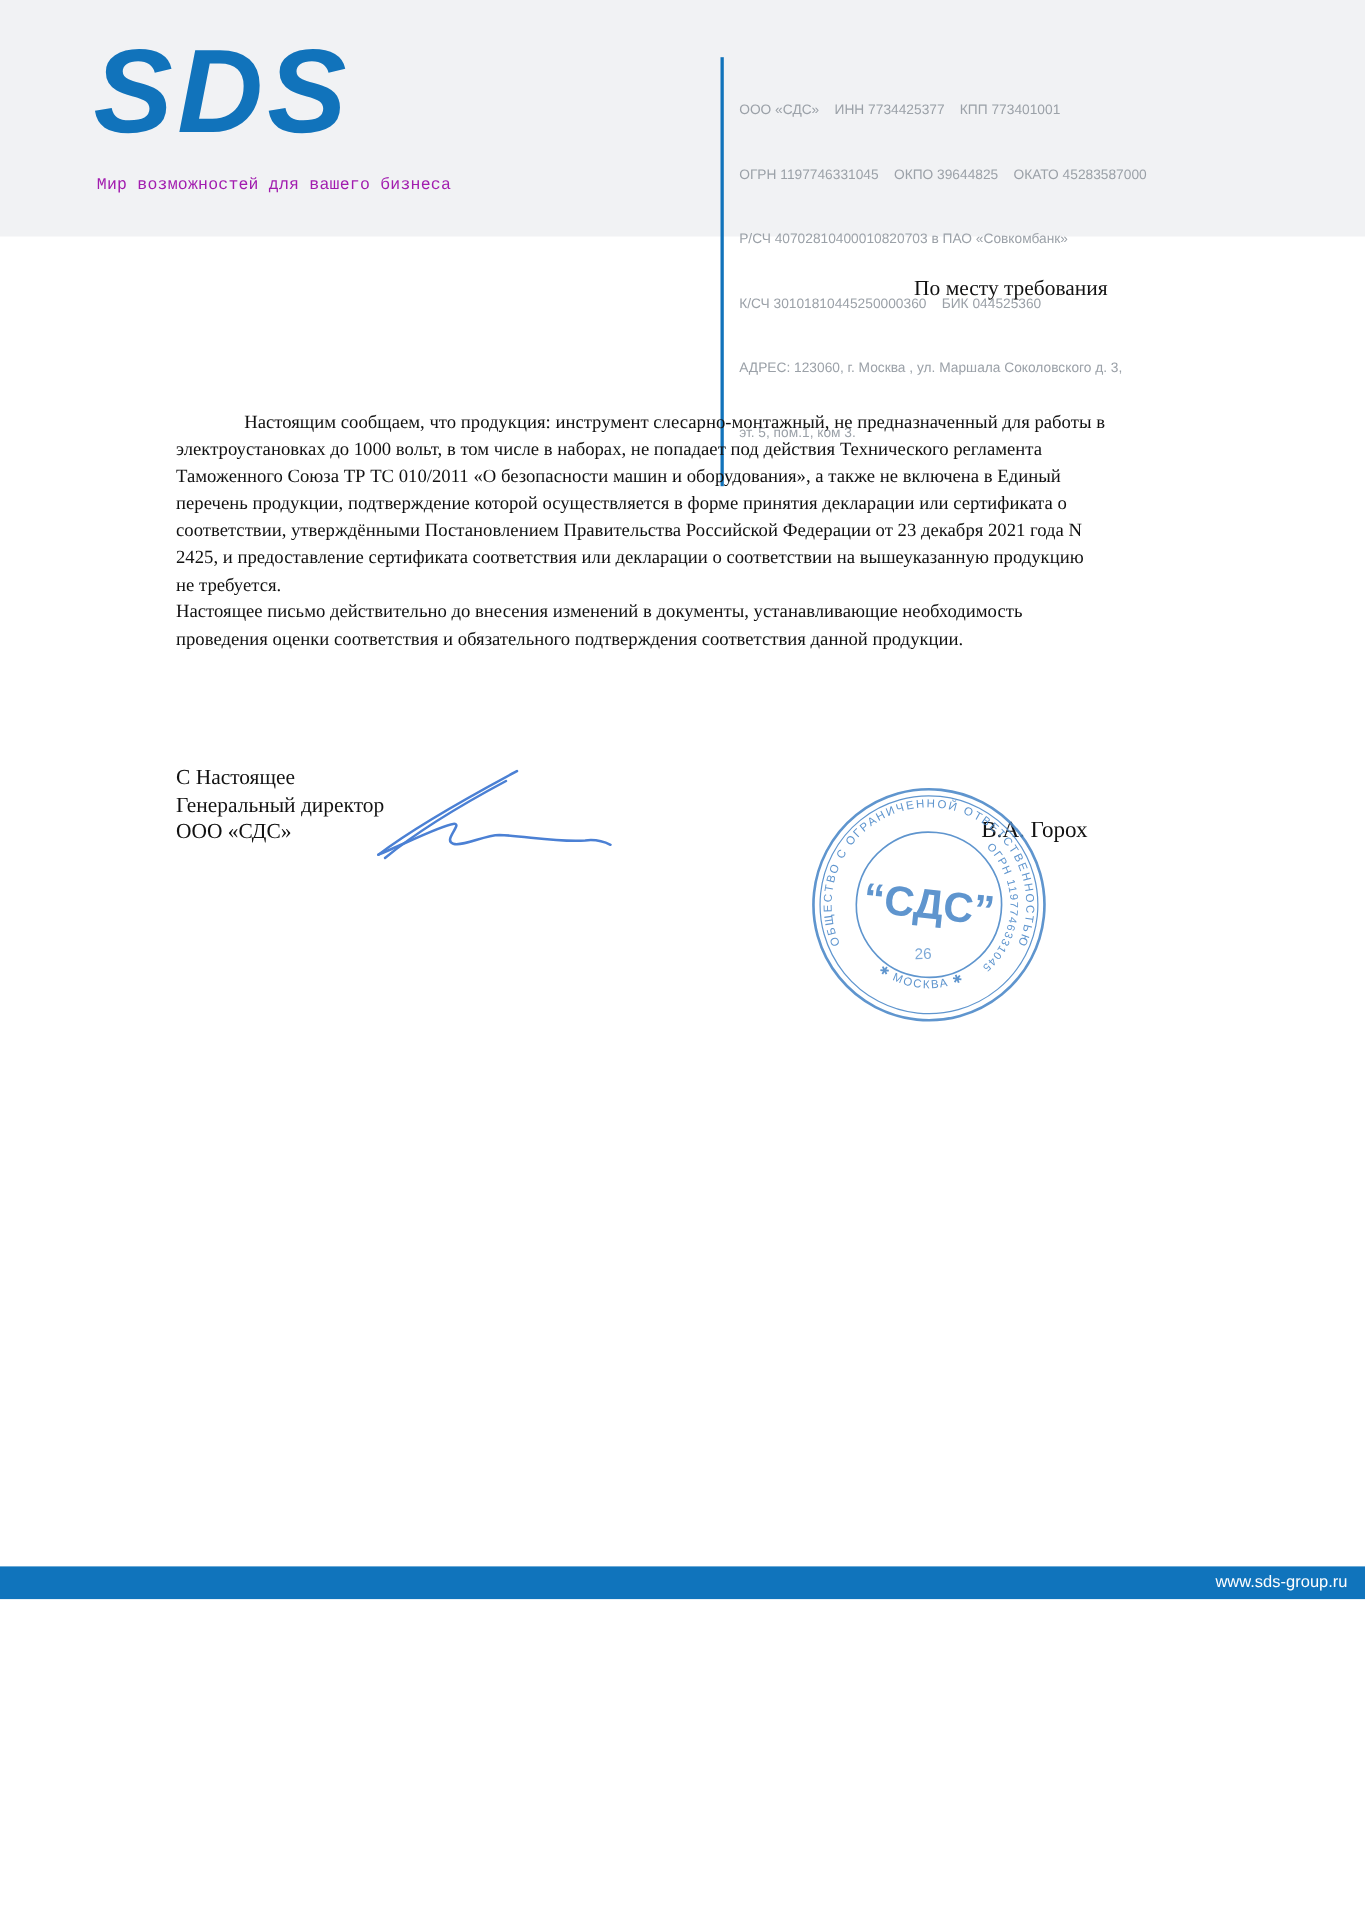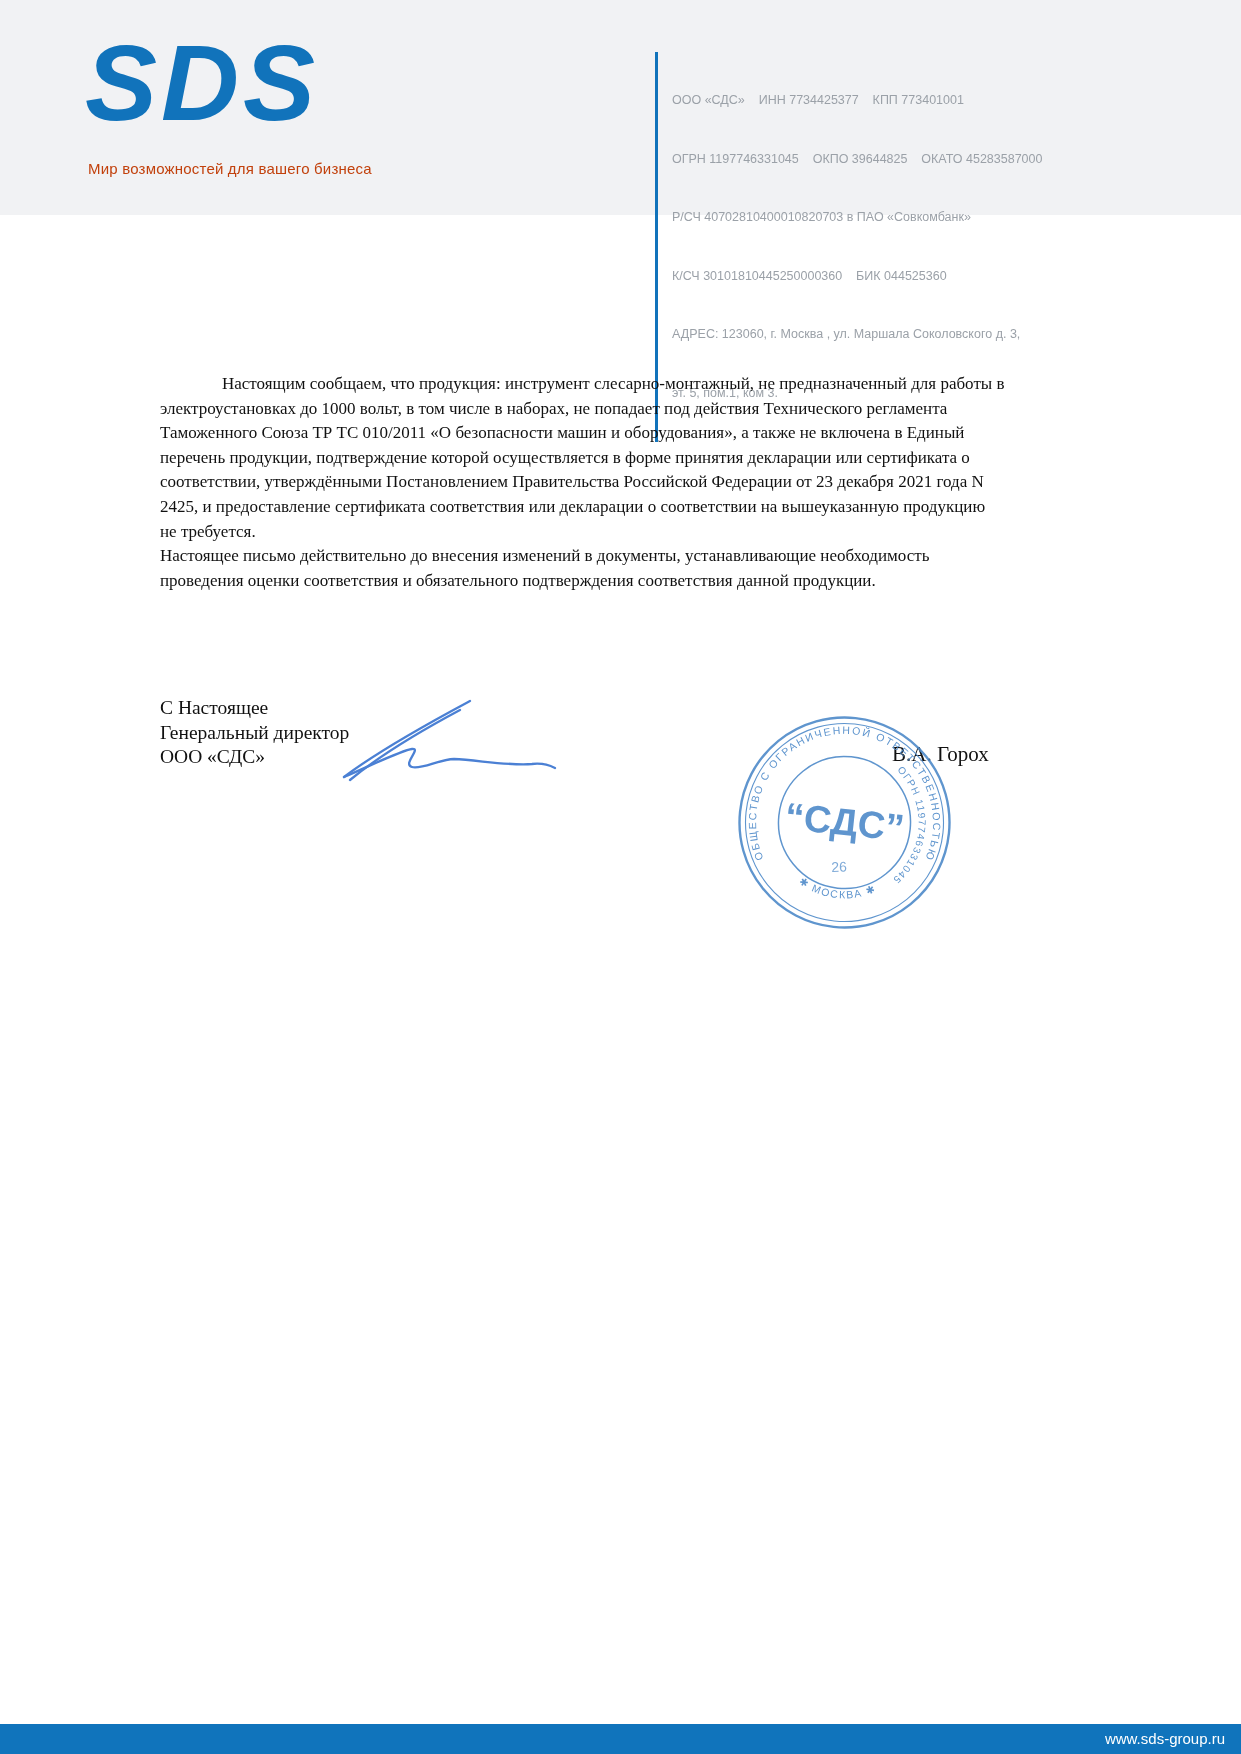--- a/index.html
+++ b/index.html
@@ -1,19 +1,19 @@
 <!DOCTYPE html>
 <html><head>
 <meta charset="utf-8">
 <style>
   * { margin:0; padding:0; box-sizing:border-box; }
   html,body { background:#ffffff; }
   .page {
     position:relative;
-    width:1241px; height:1754px;
+    width:1241px; height:1454px;
     margin:0 auto;
     background:#ffffff;
     font-family:"Liberation Serif", serif;
     color:#111;
     overflow:hidden;
   }
 
   
   .letterhead {
     position:absolute; left:0; top:0;
@@ -23,22 +23,22 @@
   .logo {
     position:absolute; left:85px; top:26px;
     font-family:"Liberation Sans", sans-serif;
     font-size:108px; font-weight:bold; font-style:italic;
     letter-spacing:4px;
     color:#1173bb;
     line-height:1.05;
   }
   .tagline {
     position:absolute; left:88px; top:160px;
-    font-family:Liberation Sans, sans-serif;
-    font-size:15px; color:#c2410c; letter-spacing:.2px;
+    font-family:Liberation Mono, monospace;
+    font-size:15px; color:#a21caf; letter-spacing:.2px;
   }
   .details {
     position:absolute; left:655px; top:52px;
     border-left:3px solid #1173bb;
     padding-left:14px;
     font-family:"Liberation Sans", sans-serif;
     font-size:12.5px; line-height:19.5px;
     color:#9ba1a8;
     white-space:pre;
   }
@@ -103,20 +103,21 @@
       <div class="dline">ООО «СДС»    ИНН 7734425377    КПП 773401001</div>
       <div class="dline">ОГРН 1197746331045    ОКПО 39644825    ОКАТО 45283587000</div>
       <div class="dline">Р/СЧ 40702810400010820703 в ПАО «Совкомбанк»</div>
       <div class="dline">К/СЧ 30101810445250000360    БИК 044525360</div>
       <div class="dline">АДРЕС: 123060, г. Москва , ул. Маршала Соколовского д. 3,</div>
       <div class="dline">эт. 5, пом.1, ком 3.</div>
     </div>
   </header>
 
   <div class="recipient">
+    <div>По месту требования</div>
   </div>
 
 
   <div class="body-text">
     <p class="p1">Настоящим сообщаем, что продукция: инструмент слесарно-монтажный, не предназначенный для работы в электроустановках до 1000 вольт, в том числе в наборах, не попадает под действия Технического регламента Таможенного Союза ТР ТС 010/2011 «О безопасности машин и оборудования», а также не включена в Единый перечень продукции, подтверждение которой осуществляется в форме принятия декларации или сертификата о соответствии, утверждёнными Постановлением Правительства Российской Федерации от 23 декабря 2021 года N 2425, и предоставление сертификата соответствия или декларации о соответствии на вышеуказанную продукцию не требуется.</p>
     <p class="p2">Настоящее письмо действительно до внесения изменений в документы, устанавливающие необходимость проведения оценки соответствия и обязательного подтверждения соответствия данной продукции.</p>
   </div>
 
   <div class="closing">
     <div>С Настоящее</div>

